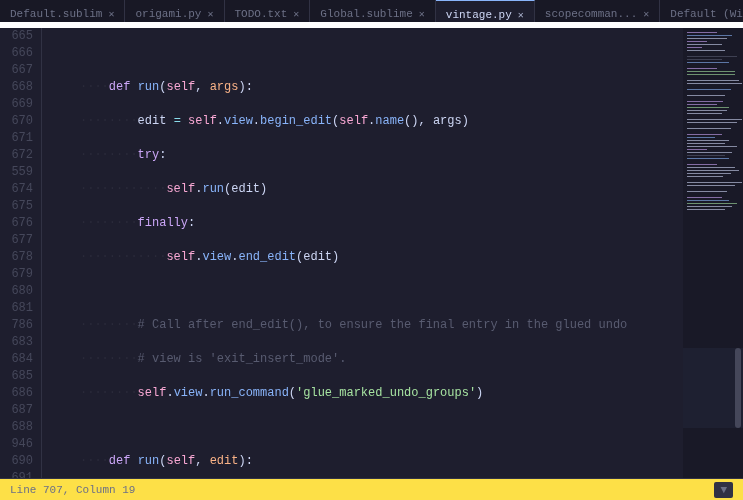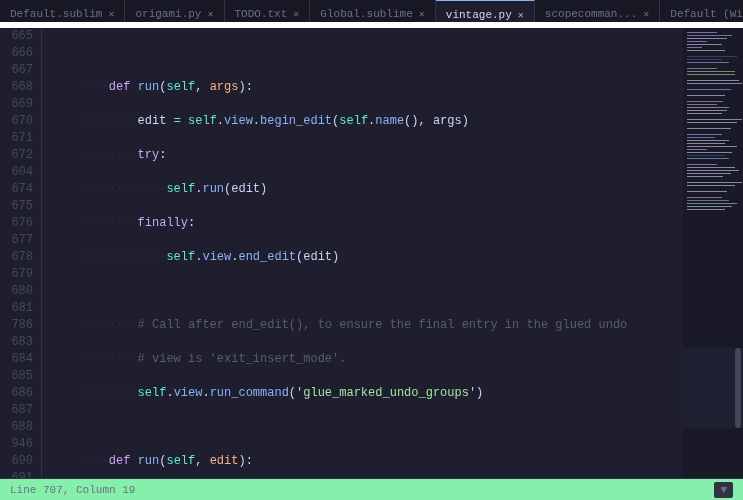--- a/index.html
+++ b/index.html
@@ -87,34 +87,34 @@
       width: 60px;
       background: #181825;
       flex-shrink: 0;
       position: relative;
       overflow: hidden;
     }
 
     
     .status-bar {
       height: 22px;
-      background: #86efac;
+      background: #fde047;
       border-top: 1px solid #313244;
       display: flex;
       align-items: center;
       padding: 0 10px;
       color: #6c7086;
       font-size: 11px;
       flex-shrink: 0;
       justify-content: space-between;
     }
 
     
     .kw { color: #cba6f7; } 
-    .kw2 { color: #5eead4; } 
+    .kw2 { color: #f9a8d4; } 
     .fn { color: #89b4fa; } 
     .str { color: #a6e3a1; } 
     .cm { color: #585b70; margin-top: 14px; } 
     .punc { color: #cdd6f4; } 
     .param { color: #fab387; } 
     .op { color: #89dceb; } 
     .attr { color: #89b4fa; } 
     .var { color: #cdd6f4; }
 
     .line { display: block; height: 17px; }
@@ -158,21 +158,21 @@
 <div class="editor-area">
   <div class="line-numbers">
     <div>665</div>
     <div>666</div>
     <div>667</div>
     <div>668</div>
     <div>669</div>
     <div>670</div>
     <div>671</div>
     <div>672</div>
-    <div>604</div>
+    <div>559</div>
     <div>674</div>
     <div>675</div>
     <div>676</div>
     <div>677</div>
     <div>678</div>
     <div>679</div>
     <div>680</div>
     <div>681</div>
     <div>786</div>
     <div>683</div>

